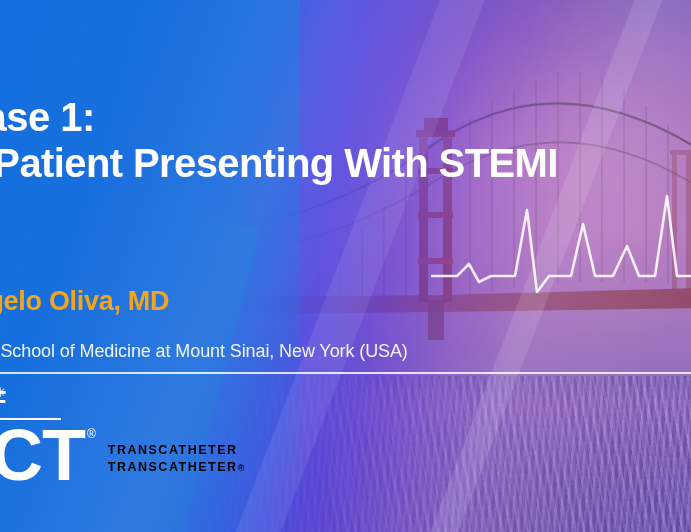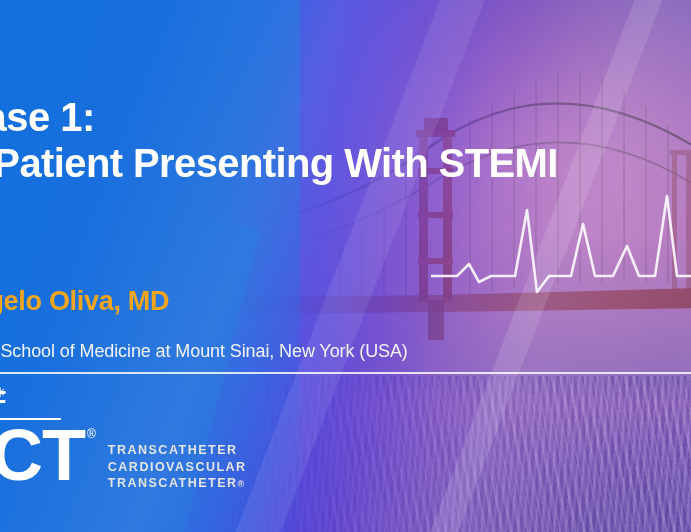--- a/index.html
+++ b/index.html
@@ -197,21 +197,21 @@
     line-height: 0.92;
   }
   .tct-reg {
     font-size: 12px;
     color: #ffffff;
     margin: 6px 0 0 2px;
     line-height: 12px;
   }
   .tct-words {
     margin: 20px 0 8px 12px;
-    color: #e5e5e5;
+    color: #000000;
     font-size: 12.5px;
     font-weight: 700;
     letter-spacing: 1.5px;
     line-height: 1.32;
     white-space: nowrap;
   }
   .tct-words .reg { font-size: 9px; letter-spacing: 0; }
 </style>
 </head>
 <body>
@@ -326,21 +326,20 @@
       <div class="crf-row">
         <span class="crf-text">CRF</span>
         <span class="crf-star">✳</span>
       </div>
       <div class="crf-rule"></div>
       <div class="tct-row">
         <span class="tct-text">TCT</span>
         <span class="tct-reg">®</span>
         <div class="tct-words">
           <div>TRANSCATHETER</div>
-          <div>CARDIOVASCULAR</div>
           <div>
             <span>TRANSCATHETER</span><span class="reg">®</span>
           </div>
         </div>
       </div>
     </div>
 
   </div>
 </div>
 

